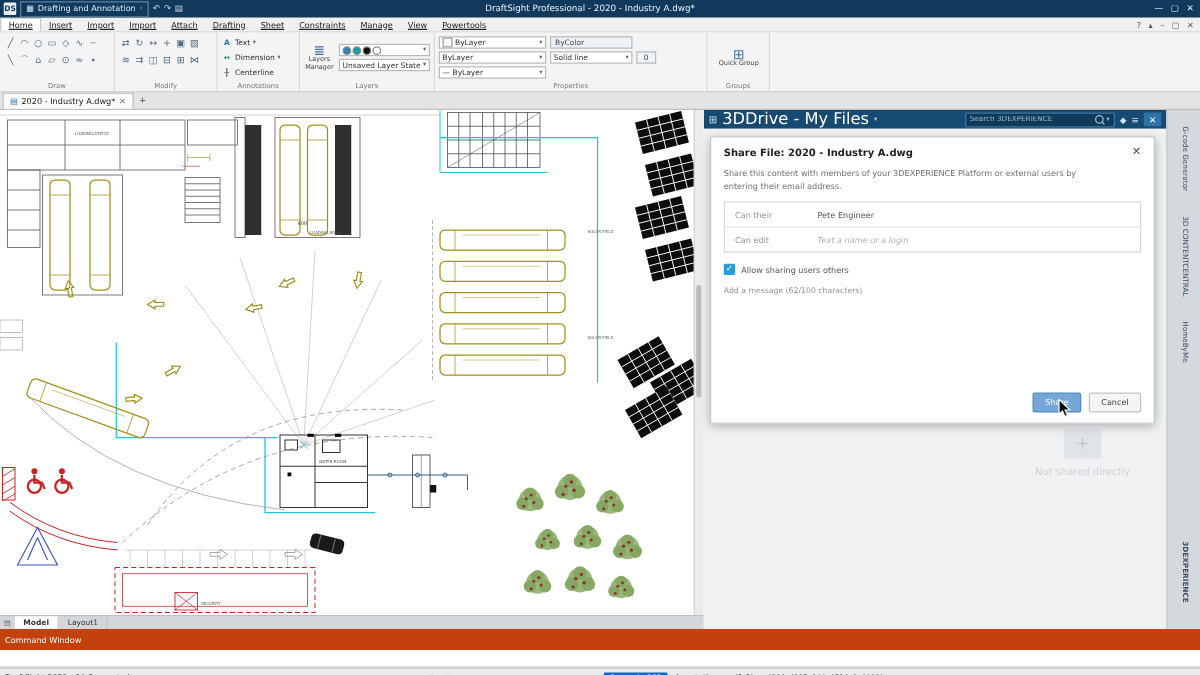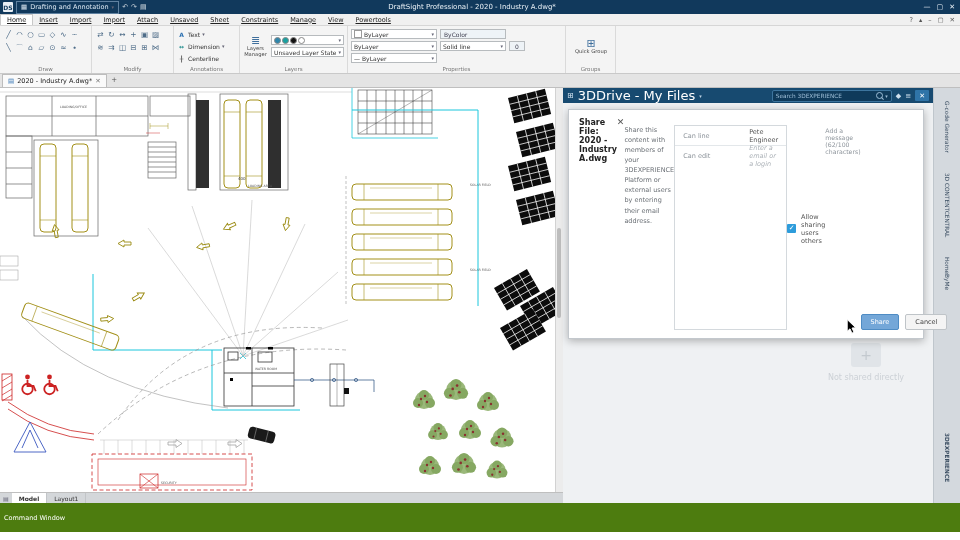--- a/index.html
+++ b/index.html
@@ -62,21 +62,21 @@
   .searchbox{margin-left:auto;width:112px;height:10px;background:#0f3a5a;border:1px solid #3d759e;border-radius:2px;display:flex;align-items:center;gap:2px;padding:0 3px;color:#9dbdd6;font-size:5.8px;}
   .searchbox .ph{flex:1;overflow:hidden;white-space:nowrap;}
   .mag{width:5px;height:5px;border:1px solid #9dbdd6;border-radius:50%;position:relative;flex:none;}
   .mag::after{content:"";position:absolute;width:3px;height:1px;background:#9dbdd6;right:-2px;bottom:-1px;transform:rotate(45deg);}
   .ph-ic{color:#cfe0ee;font-size:7px;}
   .ph-close{width:14px;height:11px;background:#2f74a8;border-radius:1px;display:flex;align-items:center;justify-content:center;color:#fff;font-size:7px;}
   .panel-body{position:relative;flex:1;background:#eff1f3;}
   .ghost-tile{position:absolute;left:288px;top:240px;width:30px;height:24px;background:#e0e4e8;border-radius:3px;color:#c3c9cf;font-size:14px;display:flex;align-items:center;justify-content:center;}
   .ghost-text{position:absolute;left:225px;top:270px;width:156px;text-align:center;color:#ccd1d6;font-size:8px;}
   
-  .dialog{position:absolute;left:5px;top:6px;width:356px;height:230px;background:#fff;border:1px solid #c3c8cd;box-shadow:0 2px 8px rgba(0,0,0,.28);box-sizing:border-box;padding:8px 10px;display:flex;flex-direction:row;}
+  .dialog{position:absolute;left:5px;top:6px;width:356px;height:230px;background:#fff;border:1px solid #c3c8cd;box-shadow:0 2px 8px rgba(0,0,0,.28);box-sizing:border-box;padding:8px 10px;display:flex;flex-direction:column;}
   .dlg-head{display:flex;align-items:flex-start;}
   .dlg-title{font-size:8px;font-weight:bold;color:#222;}
   .dlg-x{margin-left:auto;color:#555;font-size:9px;line-height:1;}
   .dlg-desc{margin-top:7px;color:#6b7076;font-size:6.5px;line-height:1.55;width:92%;}
   .fieldbox{margin-top:7px;border:1px solid #d4d9dd;}
   .frow{display:flex;align-items:center;height:19px;padding:0 8px;font-size:6.5px;}
   .frow + .frow{border-top:1px solid #e3e7ea;}
   .flabel{width:66px;color:#8d949b;flex:none;}
   .fvalue{color:#555;}
   .fplaceholder{color:#aab0b6;font-style:italic;}
@@ -87,21 +87,21 @@
   .btnrow{margin-top:auto;display:flex;justify-content:flex-end;gap:6px;}
   .btn{border-radius:2px;padding:3px 9px;font-size:6.5px;}
   .btn-share{background:#74a7d8;border:1px solid #4f8cc4;color:#fff;}
   .btn-cancel{background:#f4f4f4;border:1px solid #bfc4c8;color:#444;}
   .cursor{position:absolute;right:66px;bottom:4px;z-index:5;}
   
   .sidestrip{width:26px;background:#d4d9de;border-left:1px solid #bfc6cc;display:flex;flex-direction:column;align-items:center;}
   .vtab{writing-mode:vertical-rl;font-size:5.8px;color:#3c4f63;padding:7px 0;margin-top:6px;white-space:nowrap;}
   .vtab.bottom{margin-top:auto;margin-bottom:14px;font-weight:bold;}
   
-  .commandbar{height:29px;background:#4d7c0f;color:#fff;display:flex;align-items:center;padding:0 4px;font-size:6.5px;}
+  .commandbar{height:17px;background:#c2410c;color:#fff;display:flex;align-items:center;padding:0 4px;font-size:6.5px;}
   .commandinput{height:13px;background:#fff;border-bottom:1px solid #cfcfcf;}
   .statusbar{height:16px;background:#ebebeb;border-top:1px solid #c5c5c5;display:flex;align-items:center;gap:3px;padding:0 4px;font-size:6.3px;color:#333;box-sizing:border-box;}
   .st-app{white-space:nowrap;}
   .st-icons{display:flex;gap:1px;margin-left:auto;}
   .st-ic{width:12px;height:12px;display:flex;align-items:center;justify-content:center;color:#33597c;font-size:7px;}
   .pill{background:#1565c0;color:#fff;padding:1px 5px;border-radius:1px;font-size:6px;}
   .st-dd{display:flex;align-items:center;gap:2px;padding:0 3px;}
   .coords{font-family:"DejaVu Sans Mono","Liberation Mono",monospace;font-size:6px;color:#222;}
   .st-right{display:flex;gap:3px;margin-left:auto;}
   .tl{font-size:3.2px;fill:#555;font-family:"DejaVu Sans",sans-serif;}
@@ -131,21 +131,21 @@
     </div>
   </div>
 
   <div class="menubar">
     <div class="menu-items">
         <span class="menu-item">Home</span>
         <span class="menu-item">Insert</span>
         <span class="menu-item">Import</span>
         <span class="menu-item">Import</span>
         <span class="menu-item">Attach</span>
-        <span class="menu-item">Unsaved</span>
+        <span class="menu-item">Drafting</span>
         <span class="menu-item">Sheet</span>
         <span class="menu-item">Constraints</span>
         <span class="menu-item">Manage</span>
         <span class="menu-item">View</span>
         <span class="menu-item">Powertools</span>
       </div>
     <div class="menu-right">
       <span>?</span>
       <span>▴</span>
       <span>–</span>
@@ -529,26 +529,26 @@
           <div class="ghost-text">Not shared directly</div>
 
           <div class="dialog">
             <div class="dlg-head">
               <span class="dlg-title">Share File: 2020 - Industry A.dwg</span>
               <span class="dlg-x">✕</span>
             </div>
             <div class="dlg-desc">Share this content with members of your 3DEXPERIENCE Platform or external users by entering their email address.</div>
             <div class="fieldbox">
               <div class="frow">
-                <span class="flabel">Can line</span>
+                <span class="flabel">Can their</span>
                 <span class="fvalue">Pete Engineer</span>
               </div>
               <div class="frow">
                 <span class="flabel">Can edit</span>
-                <span class="fplaceholder">Enter a email or a login</span>
+                <span class="fplaceholder">Text a name or a login</span>
               </div>
             </div>
             <div class="chkrow">
               <span class="chk">✓</span>
               <span>Allow sharing users others</span>
             </div>
             <div class="msg-label">Add a message (62/100 characters)</div>
             <div class="btnrow">
               <span class="btn btn-share">Share</span>
               <span class="btn btn-cancel">Cancel</span>

